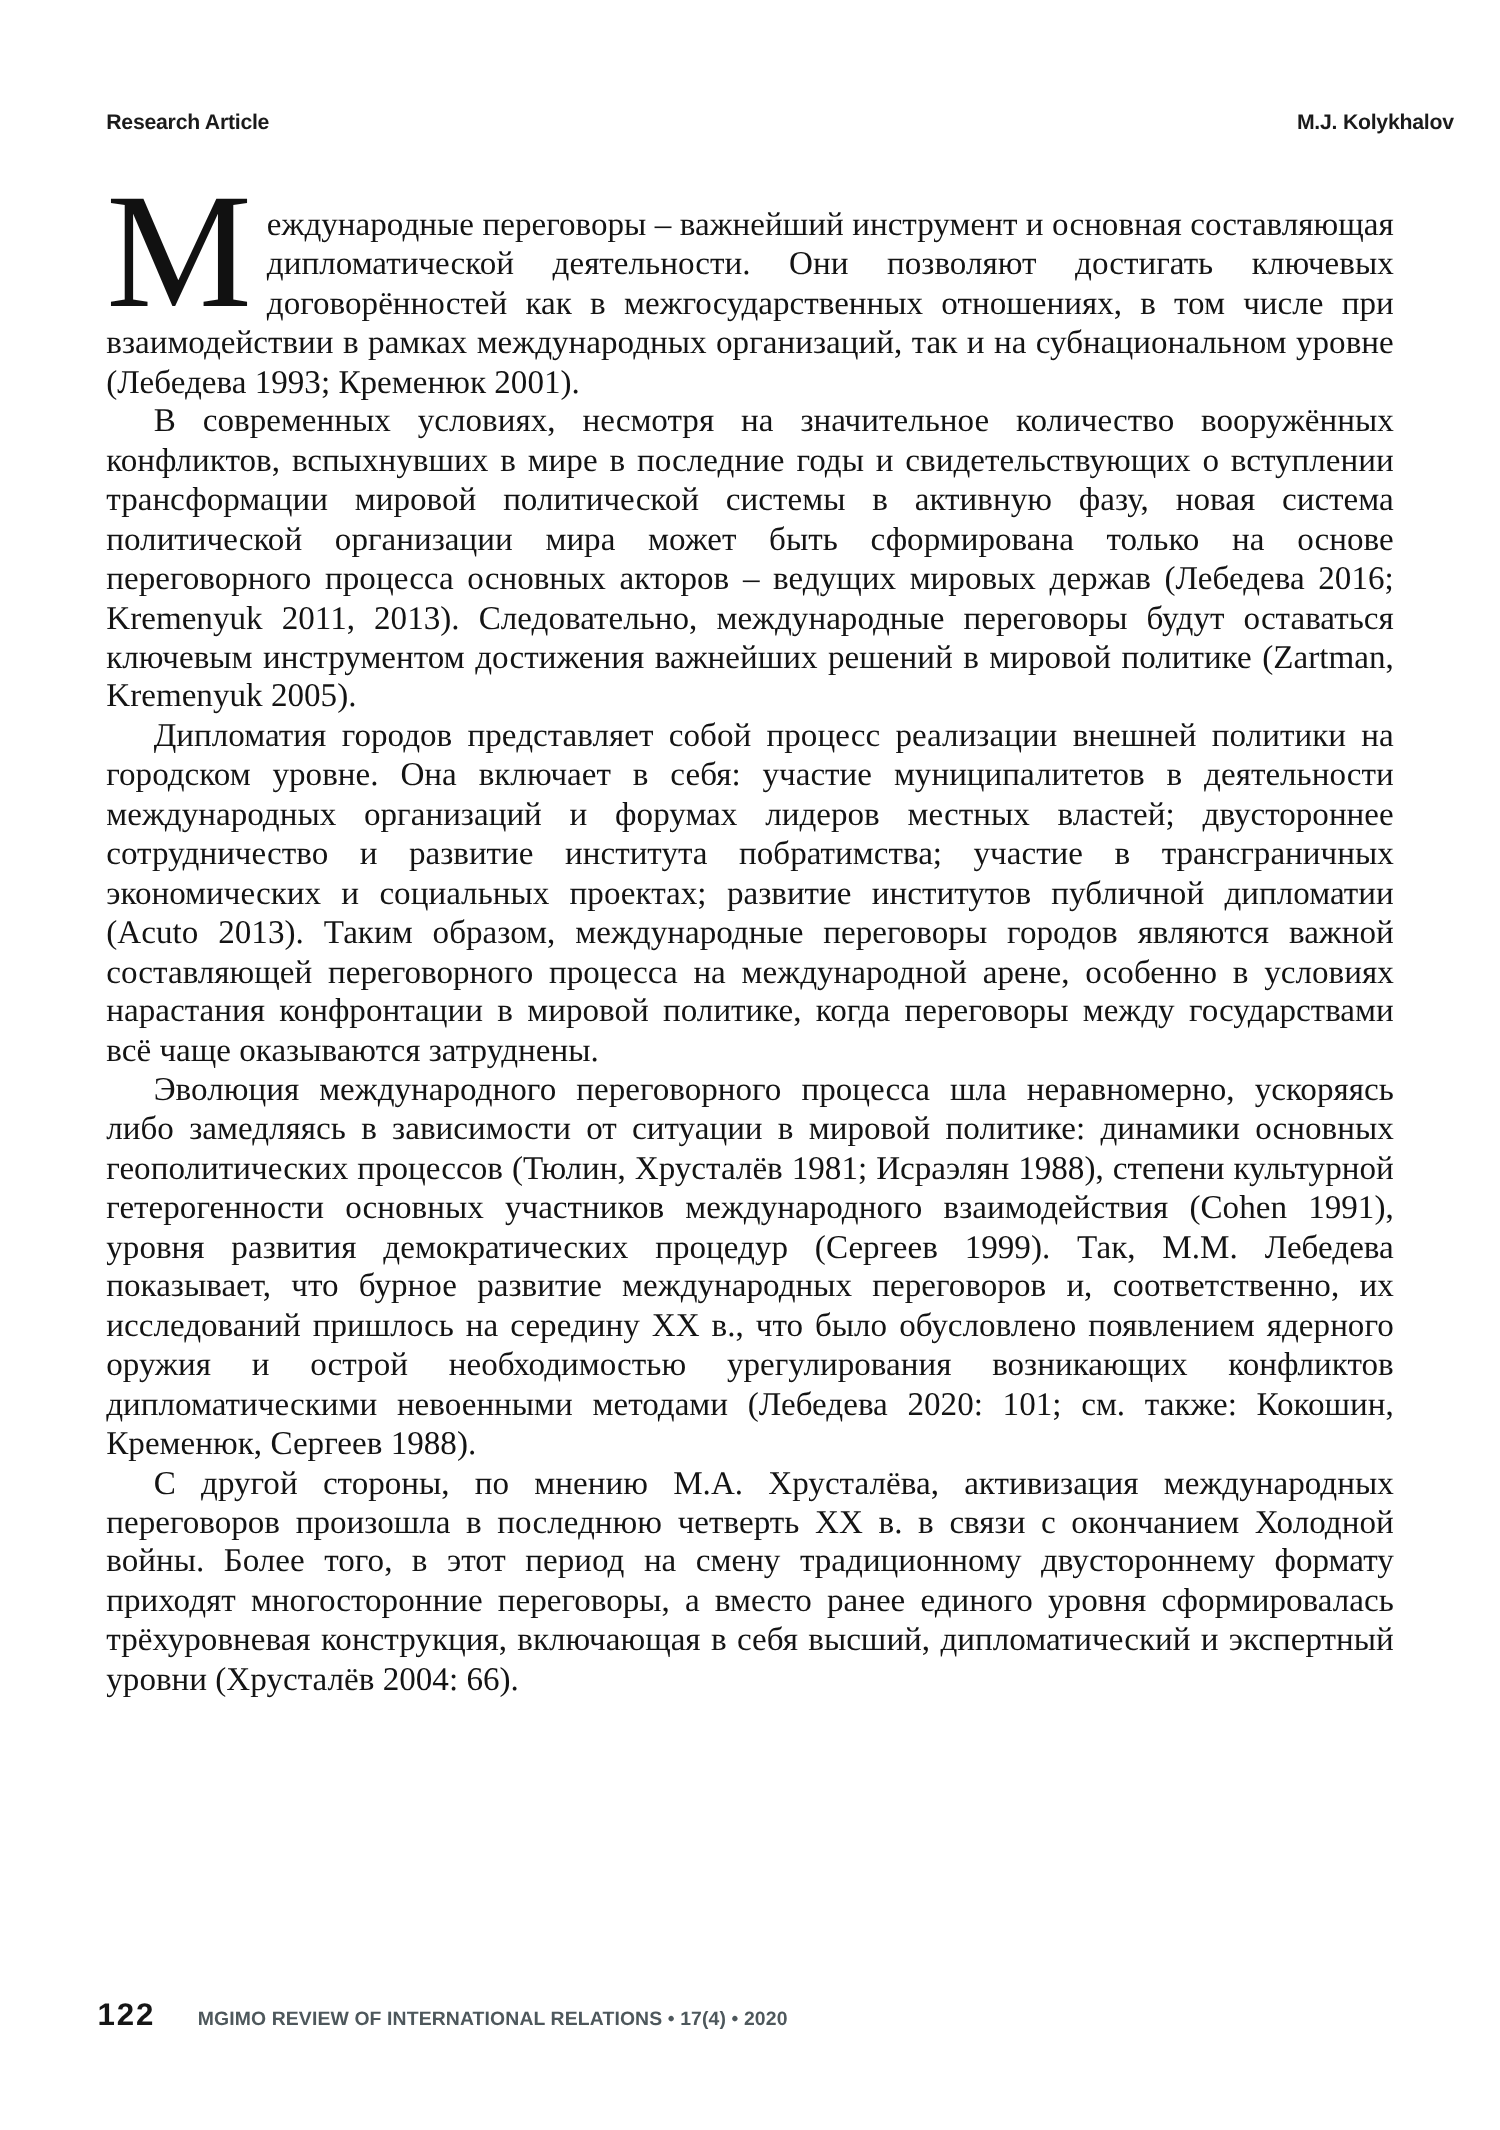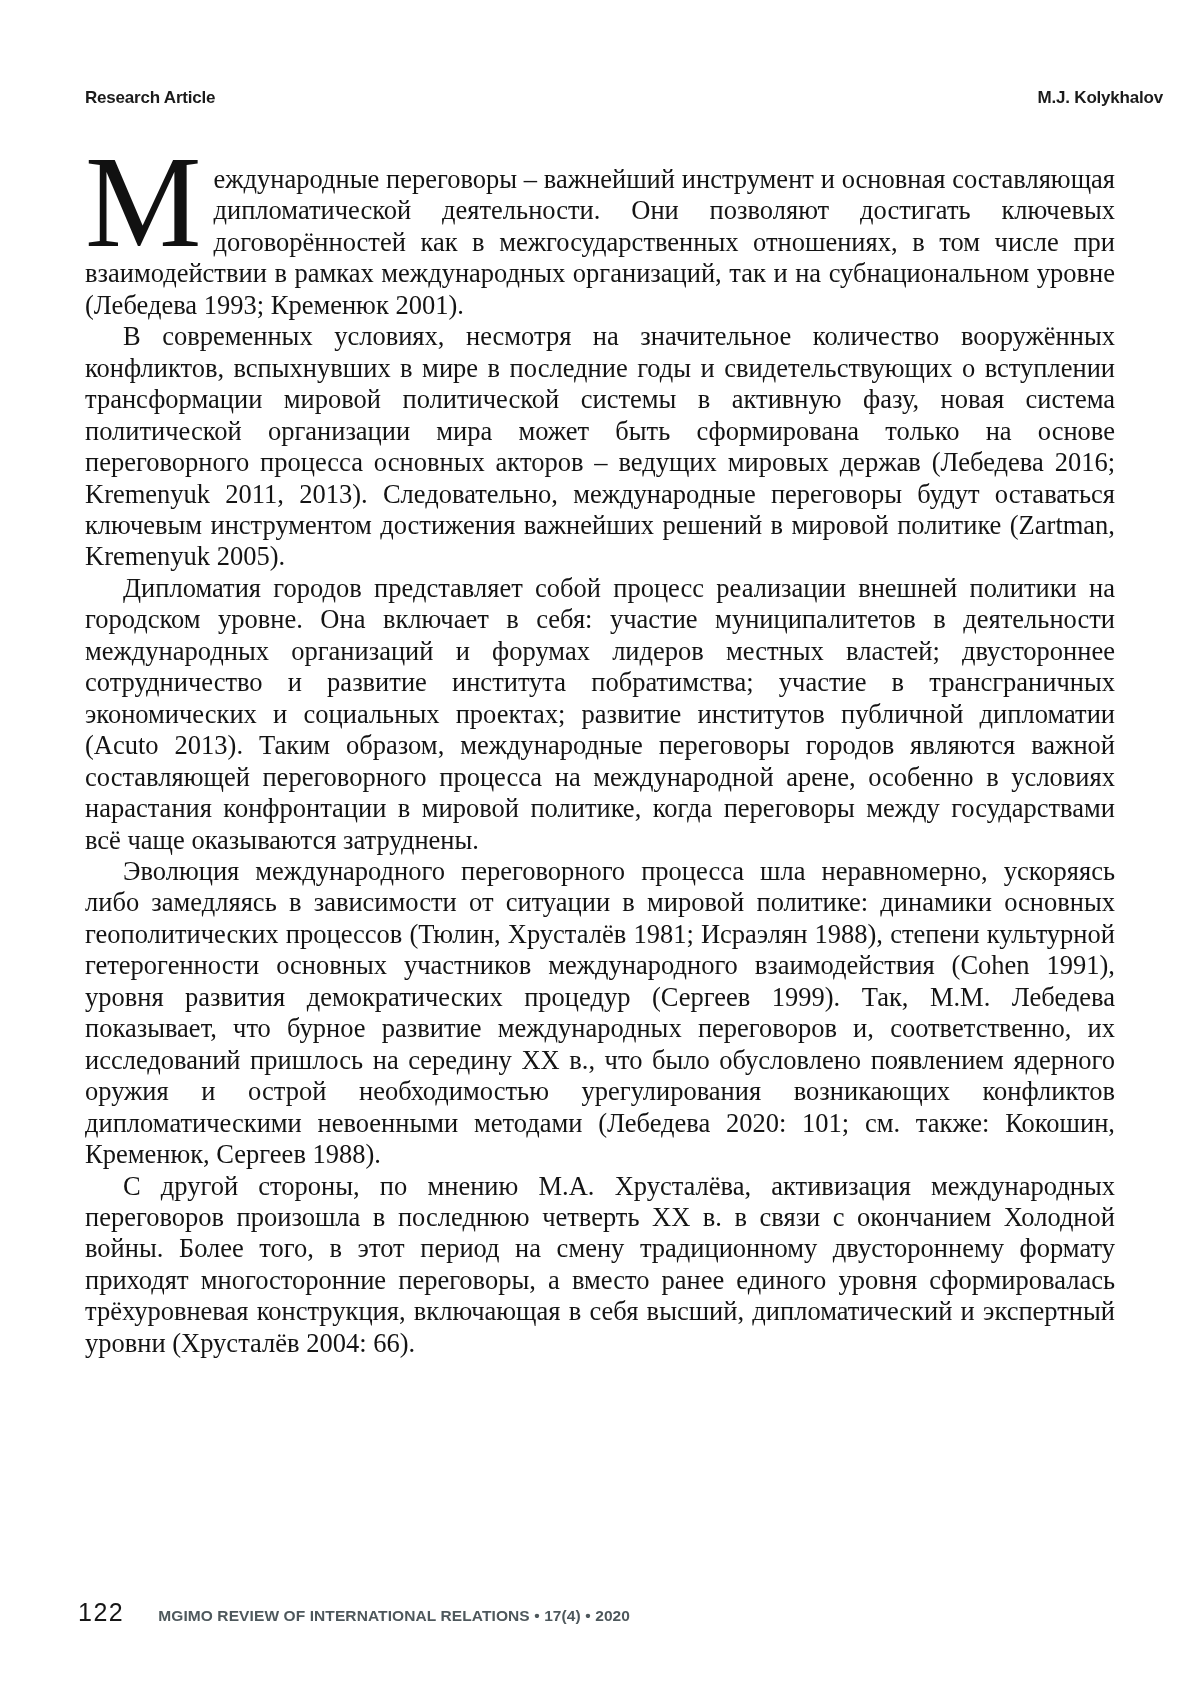--- a/index.html
+++ b/index.html
@@ -65,21 +65,21 @@
     position: absolute;
     left: 78px;
     top: 1598px;
     display: flex;
     align-items: baseline;
     gap: 34px;
     font-family: "Liberation Sans", sans-serif;
   }
   .page-number {
     font-size: 25px;
-    font-weight: 400;
+    font-weight: 700;
     letter-spacing: 1.5px;
     color: #161616;
   }
   .journal-line {
     font-size: 15.5px;
     font-weight: 700;
     letter-spacing: 0.1px;
     color: #4e585c;
   }
 </style>

